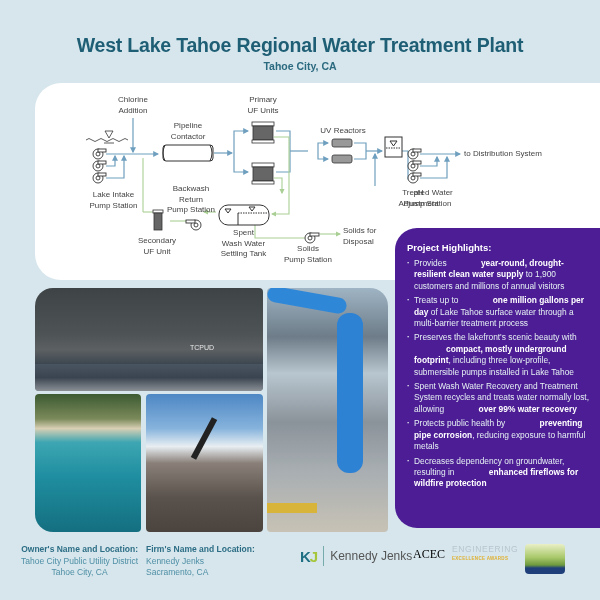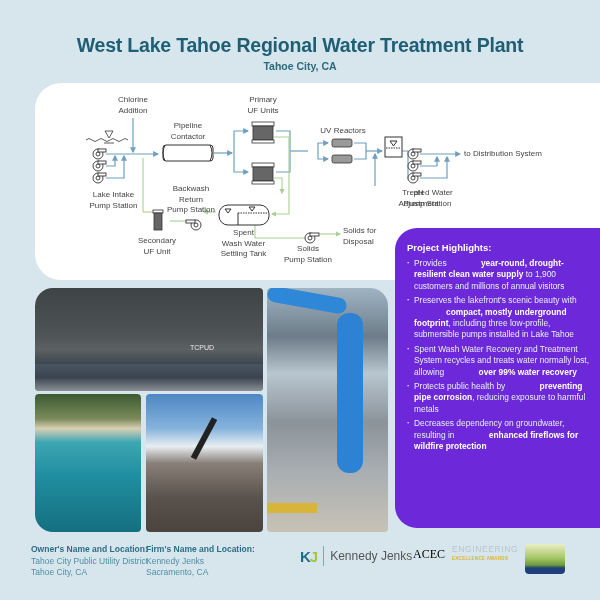--- a/index.html
+++ b/index.html
@@ -29,21 +29,21 @@
   .diagram-panel::after {
     content: ""; position: absolute; right: 0; bottom: 0; width: 200px; height: 1px;
   }
   .diag-label {
     position: absolute; font-size: 8px; color: #444; text-align: center; line-height: 10.5px;
     white-space: nowrap;
   }
   svg.diagram { position: absolute; left: 0; top: 0; width: 600px; height: 290px; }
   .highlights {
     position: absolute; left: 395px; top: 228px; width: 205px; height: 300px;
-    background: #6d28d9;
+    background: #4c1d95;
     border-radius: 22px 0 0 22px;
     color: #f2f8f9; padding: 14px 10px 10px 12px;
   }
   .highlights h3 { font-size: 9.5px; font-weight: bold; margin-bottom: 5px; color: #fff; }
   .highlights ul { list-style: none; }
   .highlights li {
     font-size: 8.4px; line-height: 11.4px; position: relative; padding-left: 7px; margin-bottom: 3px;
     color: #e6f1f3;
   }
   .highlights li::before { content: "·"; position: absolute; left: 0; top: 0; font-weight: bold; }
@@ -282,28 +282,29 @@
 <div class="photo photo-pipes">
   <div style="position:absolute;left:0;top:4px;width:80px;height:16px;background:#2f87d8;border-radius:8px;transform:rotate(10deg);"></div>
   <div style="position:absolute;left:70px;top:25px;width:26px;height:160px;background:#2d82d4;border-radius:12px;"></div>
   <div style="position:absolute;left:0;top:215px;width:50px;height:10px;background:#d8b43a;"></div>
 </div>
 
 <div class="highlights">
   <h3>Project Highlights:</h3>
   <ul>
     <li><span>Provides </span><b>year-round, drought-resilient clean water supply</b><span> to 1,900 customers and millions of annual visitors</span></li>
+    <li><span>Treats up to </span><b>one million gallons per day</b><span> of Lake Tahoe surface water through a multi-barrier treatment process</span></li>
     <li><span>Preserves the lakefront's scenic beauty with </span><b>compact, mostly underground footprint</b><span>, including three low-profile, submersible pumps installed in Lake Tahoe</span></li>
     <li><span>Spent Wash Water Recovery and Treatment System recycles and treats water normally lost, allowing </span><b>over 99% water recovery</b><span></span></li>
     <li><span>Protects public health by </span><b>preventing pipe corrosion</b><span>, reducing exposure to harmful metals</span></li>
     <li><span>Decreases dependency on groundwater, resulting in </span><b>enhanced fireflows for wildfire protection</b><span></span></li>
   </ul>
 </div>
 
-<div class="footer-col" style="left:31px;">
+<div class="footer-col" style="left:21px;text-align:center;">
   <div class="fh">Owner's Name and Location:</div>
   <div class="fv">Tahoe City Public Utility District</div>
   <div class="fv">Tahoe City, CA</div>
 </div>
 <div class="footer-col" style="left:146px;">
   <div class="fh">Firm's Name and Location:</div>
   <div class="fv">Kennedy Jenks</div>
   <div class="fv">Sacramento, CA</div>
 </div>
 

